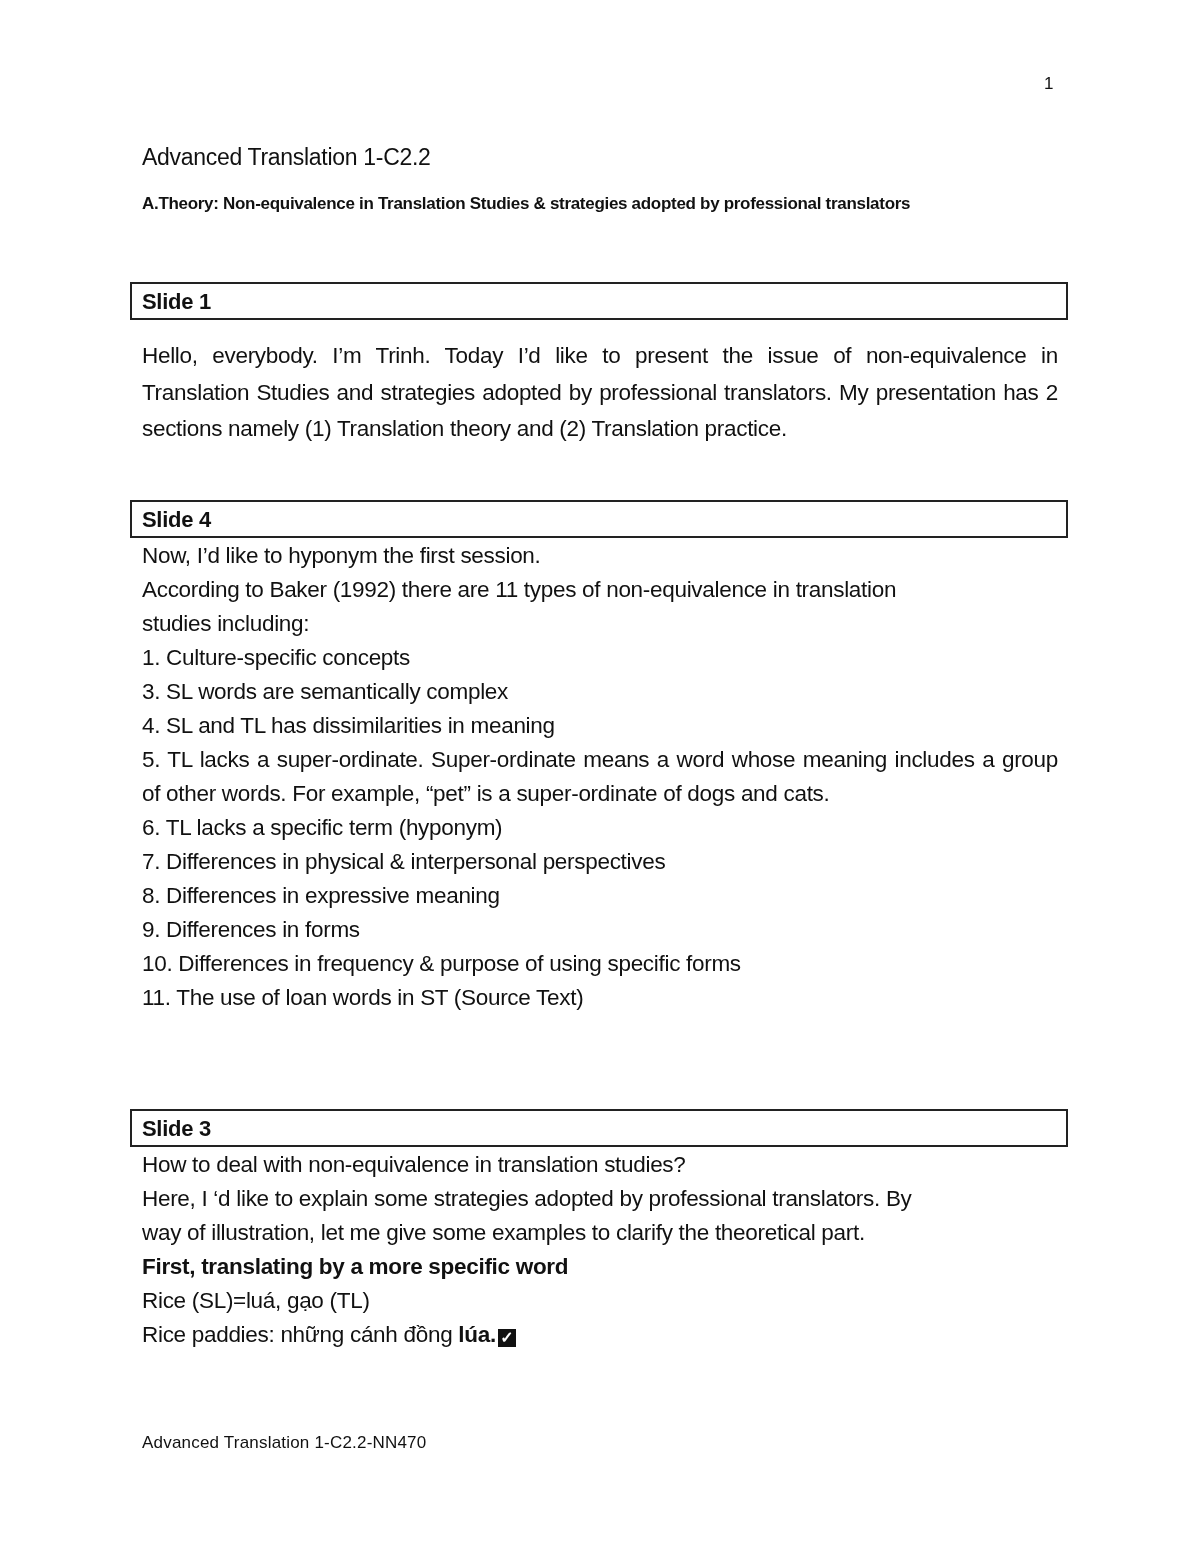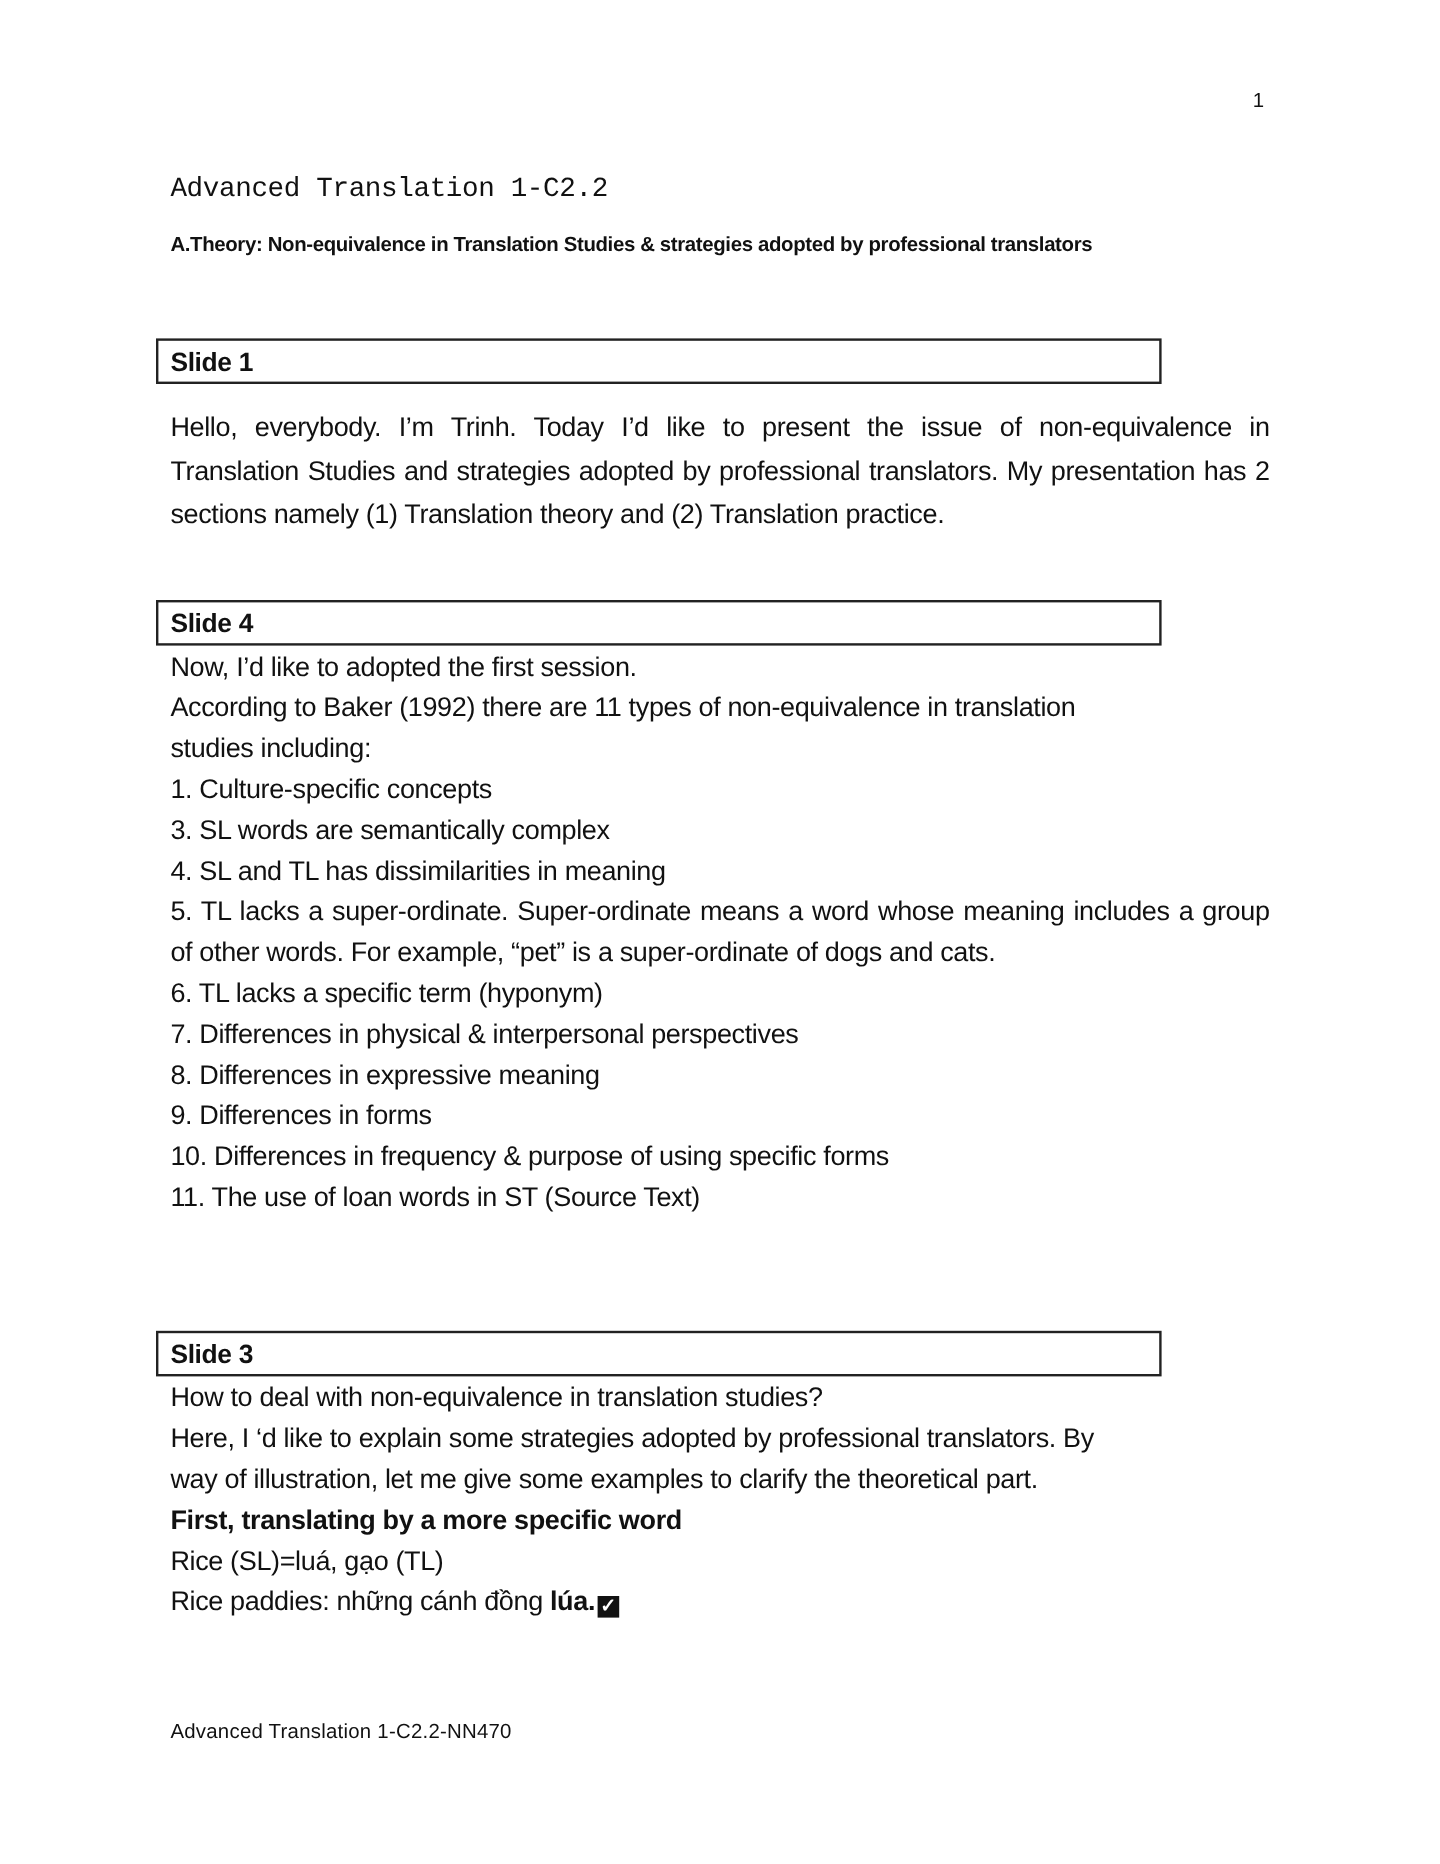--- a/index.html
+++ b/index.html
@@ -1,23 +1,23 @@
 <!DOCTYPE html>
 <html><head>
 <meta charset="utf-8">
 <style>
   html, body { margin: 0; padding: 0; background: #ffffff; }
   body { width: 1200px; height: 1553px; position: relative; overflow: hidden;
          font-family: "Liberation Sans Narrow", "Liberation Sans", sans-serif; color: #111; }
   .page { position: absolute; left: 0; top: 0; width: 1200px; height: 1553px; }
   .abs { position: absolute; }
   .pagenum { left: 1044px; top: 74px; font-size: 17px; }
-  .doc-title { left: 142px; top: 144px; font-size: 23px; letter-spacing: -0.3px; font-family: Liberation Mono, monospace; }
+  .doc-title { left: 142px; top: 144px; font-size: 23px; letter-spacing: -0.3px; }
   .heading { left: 142px; top: 185px; width: 920px; font-size: 17px; font-weight: bold; line-height: 37px; letter-spacing: -0.3px; }
-  .slide-box { left: 130px; width: 838px; height: 38px; border: 2px solid #222; box-sizing: border-box; }
+  .slide-box { left: 130px; width: 938px; height: 38px; border: 2px solid #222; box-sizing: border-box; }
   .slide-box span { position: absolute; left: 10px; top: 5px; font-size: 22px; font-weight: bold; letter-spacing: -0.3px; }
   .para { left: 142px; width: 916px; font-size: 22.5px; letter-spacing: -0.3px; }
   .justify { text-align: justify; line-height: 36.5px; }
   .line { display: block; height: 34px; line-height: 34px; white-space: nowrap; }
   .bold { font-weight: bold; }
   .check { display: inline-block; width: 18px; height: 18px; background: #111; color: #fff; font-size: 16px; line-height: 18px; text-align: center; font-weight: bold; vertical-align: -1px; margin-left: 2px; }
   .footer { left: 142px; top: 1433px; font-size: 17px; letter-spacing: 0.2px; }
 </style>
 </head>
 <body>
@@ -32,21 +32,21 @@
 
   <div class="abs slide-box" style="top:282px;">
     <span>Slide 1</span>
   </div>
   <div class="abs para justify" style="top:338px;">Hello, everybody. I’m Trinh. Today I’d like to present the issue of non-equivalence in Translation Studies and strategies adopted by professional translators. My presentation has 2 sections namely (1) Translation theory and (2) Translation practice.</div>
 
   <div class="abs slide-box" style="top:500px;">
     <span>Slide 4</span>
   </div>
   <div class="abs para" style="top:539px;">
-    <span class="line">Now, I’d like to adopted the first session.</span>
+    <span class="line">Now, I’d like to hyponym the first session.</span>
     <span class="line">According to Baker (1992) there are 11 types of non-equivalence in translation</span>
     <span class="line">studies including:</span>
     <span class="line">1. Culture-specific concepts</span>
     <span class="line">3. SL words are semantically complex</span>
     <span class="line">4. SL and TL has dissimilarities in meaning</span>
     <div style="text-align:justify; line-height:34px; white-space:normal;">5. TL lacks a super-ordinate. Super-ordinate means a word whose meaning includes a group of other words. For example, “pet” is a super-ordinate of dogs and cats.</div>
     <span class="line">6. TL lacks a specific term (hyponym)</span>
     <span class="line">7. Differences in physical &amp; interpersonal perspectives</span>
     <span class="line">8. Differences in expressive meaning</span>
     <span class="line">9. Differences in forms</span>

